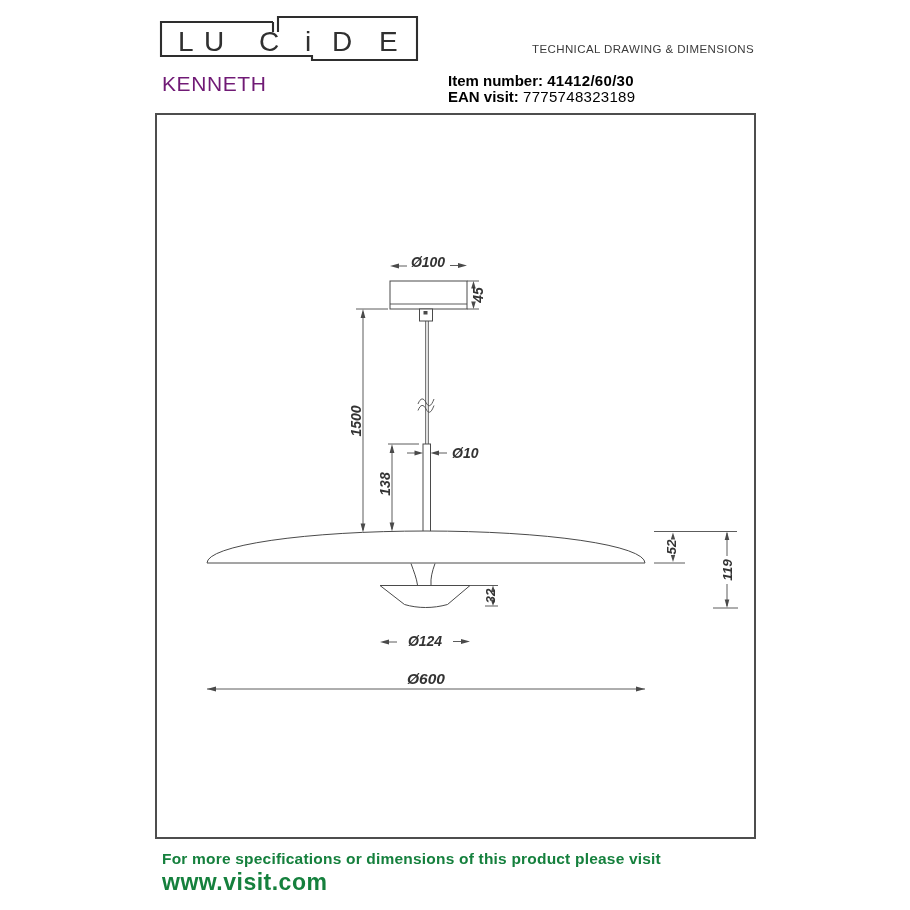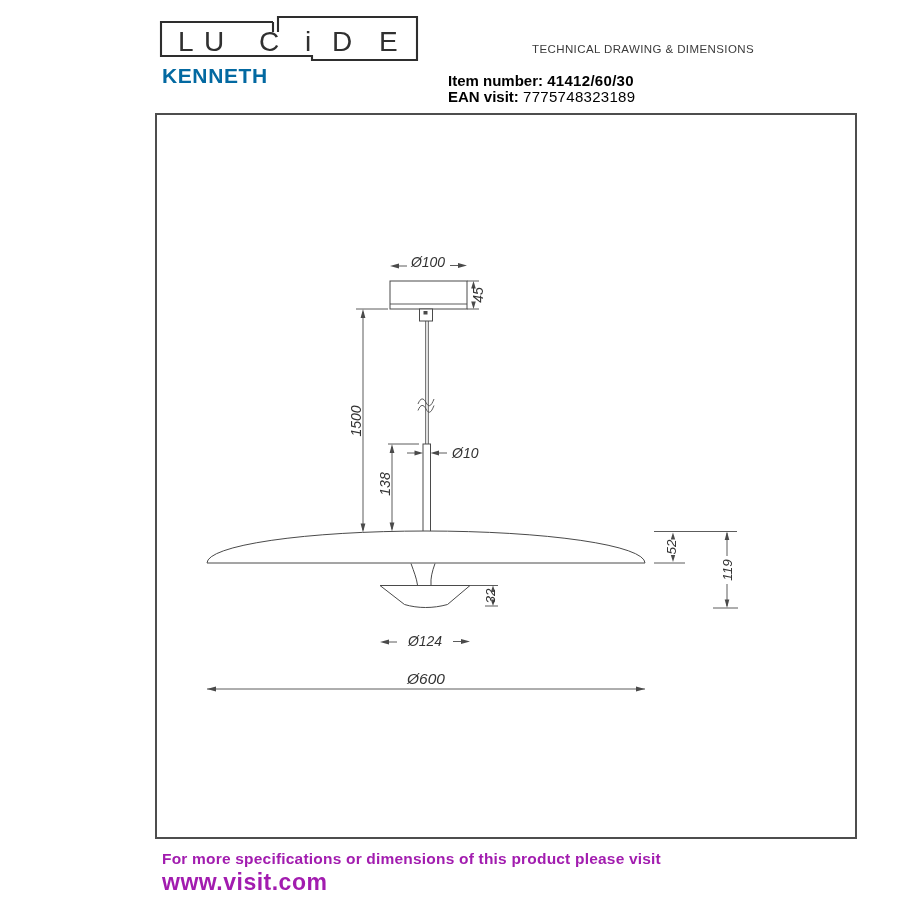--- a/index.html
+++ b/index.html
@@ -9,46 +9,46 @@
   }
   .abs{position:absolute;}
   
   #logo{left:158px;top:10px;}
   #tech-title{
     right:156px;top:13px;font-size:11.5px;letter-spacing:.4px;color:#3b3b3b;
     white-space:nowrap;
     margin-top:30px;
   }
   #product-name{
-    left:162px;top:64px;font-size:21px;font-weight:bold;letter-spacing:.6px;color:#0369a1;
+    left:162px;top:72px;font-size:21px;font-weight:normal;letter-spacing:.6px;color:#701a75;
   }
   #item-block{left:448px;top:73px;font-size:15px;line-height:15.5px;color:#000000;}
   #item-block .lbl{font-weight:bold;}
   #item-block .val-bold{font-weight:bold;letter-spacing:.3px;}
   #item-block .val{letter-spacing:.3px;}
   
   #drawing-box{
-    left:155px;top:113px;width:702px;height:726px;
-    border:2px solid #4e4e4e;box-sizing:border-box;background:#fff;
+    left:155px;top:113px;width:601px;height:726px;
+    border:2px solid #4e4e4e;box-sizing:border-box;background:#fff;font-weight:bold;
   }
   #drawing-box svg{display:block;}
   .ln{stroke:#4a4a4a;stroke-width:1;fill:none;}
   .thin{stroke:#4a4a4a;stroke-width:.9;fill:none;}
   .shape{stroke:#4a4a4a;stroke-width:1;fill:#ffffff;}
   .arr{fill:#4a4a4a;stroke:none;}
   .dim{
     font-family:"Liberation Sans", sans-serif;font-style:italic;
     font-size:14px;fill:#333;
   }
   .dim-s{font-size:13.5px;}
   .dim-l{font-size:15.5px;}
   
   .logo-letter{font-family:"Liberation Sans", sans-serif;font-size:28px;fill:#303030;}
   
-  #footer{left:162px;top:850px;color:#a21caf;}
+  #footer{left:162px;top:850px;color:#15803d;}
   #footer-line1{font-size:15.5px;font-weight:bold;letter-spacing:.2px;}
   #footer-line2{font-size:23px;font-weight:bold;letter-spacing:.5px;margin-top:1px;}
 </style>
 </head>
 <body>
 
 <svg id="logo" class="abs" width="262" height="54" viewBox="0 0 262 54">
   <path d="M115,12 L3,12 L3,46 L154,46 L154,50 L259,50 L259,7 L120,7 L120,22 M115,12 L115,22" fill="none" stroke="#2e2e2e" stroke-width="2.1"></path>
   <text class="logo-letter" x="20" y="41">L</text>
   <text class="logo-letter" x="46" y="41">U</text>

